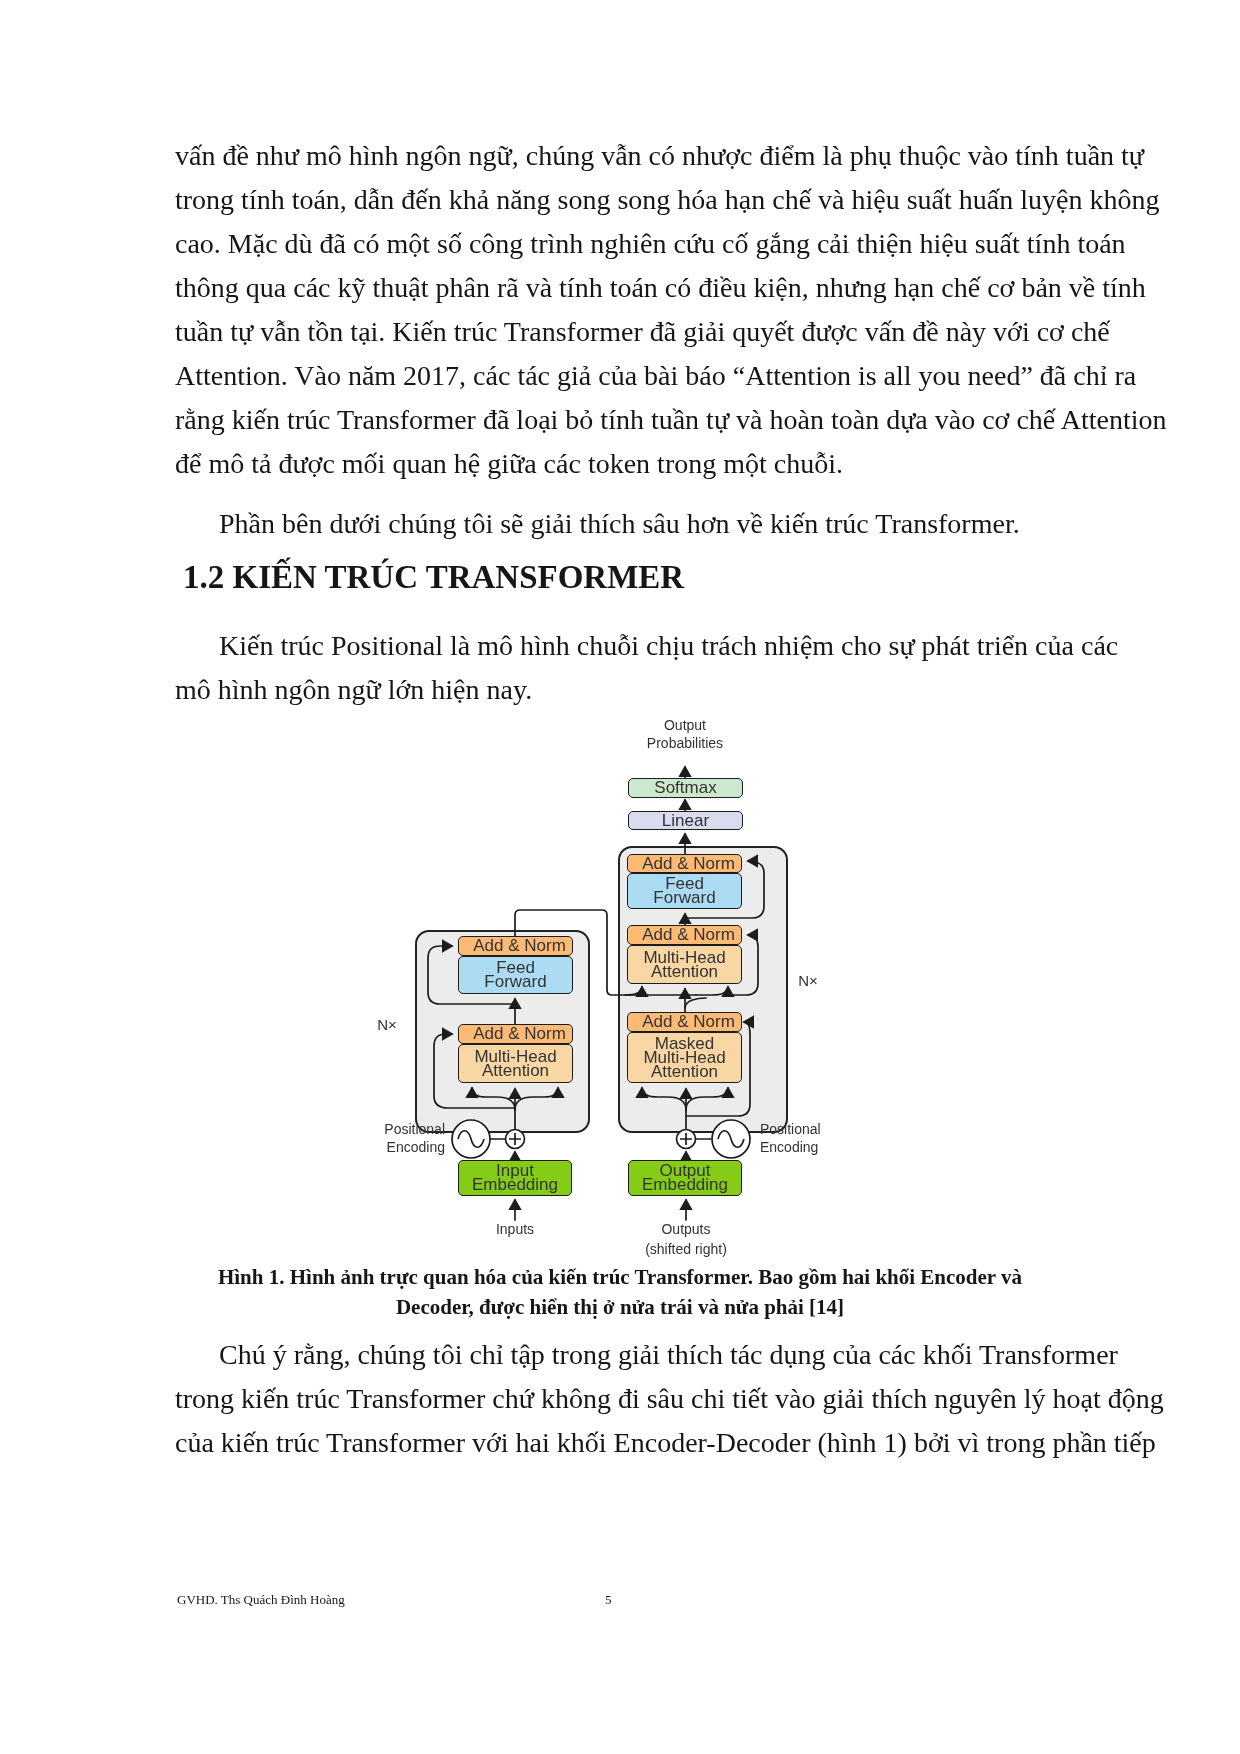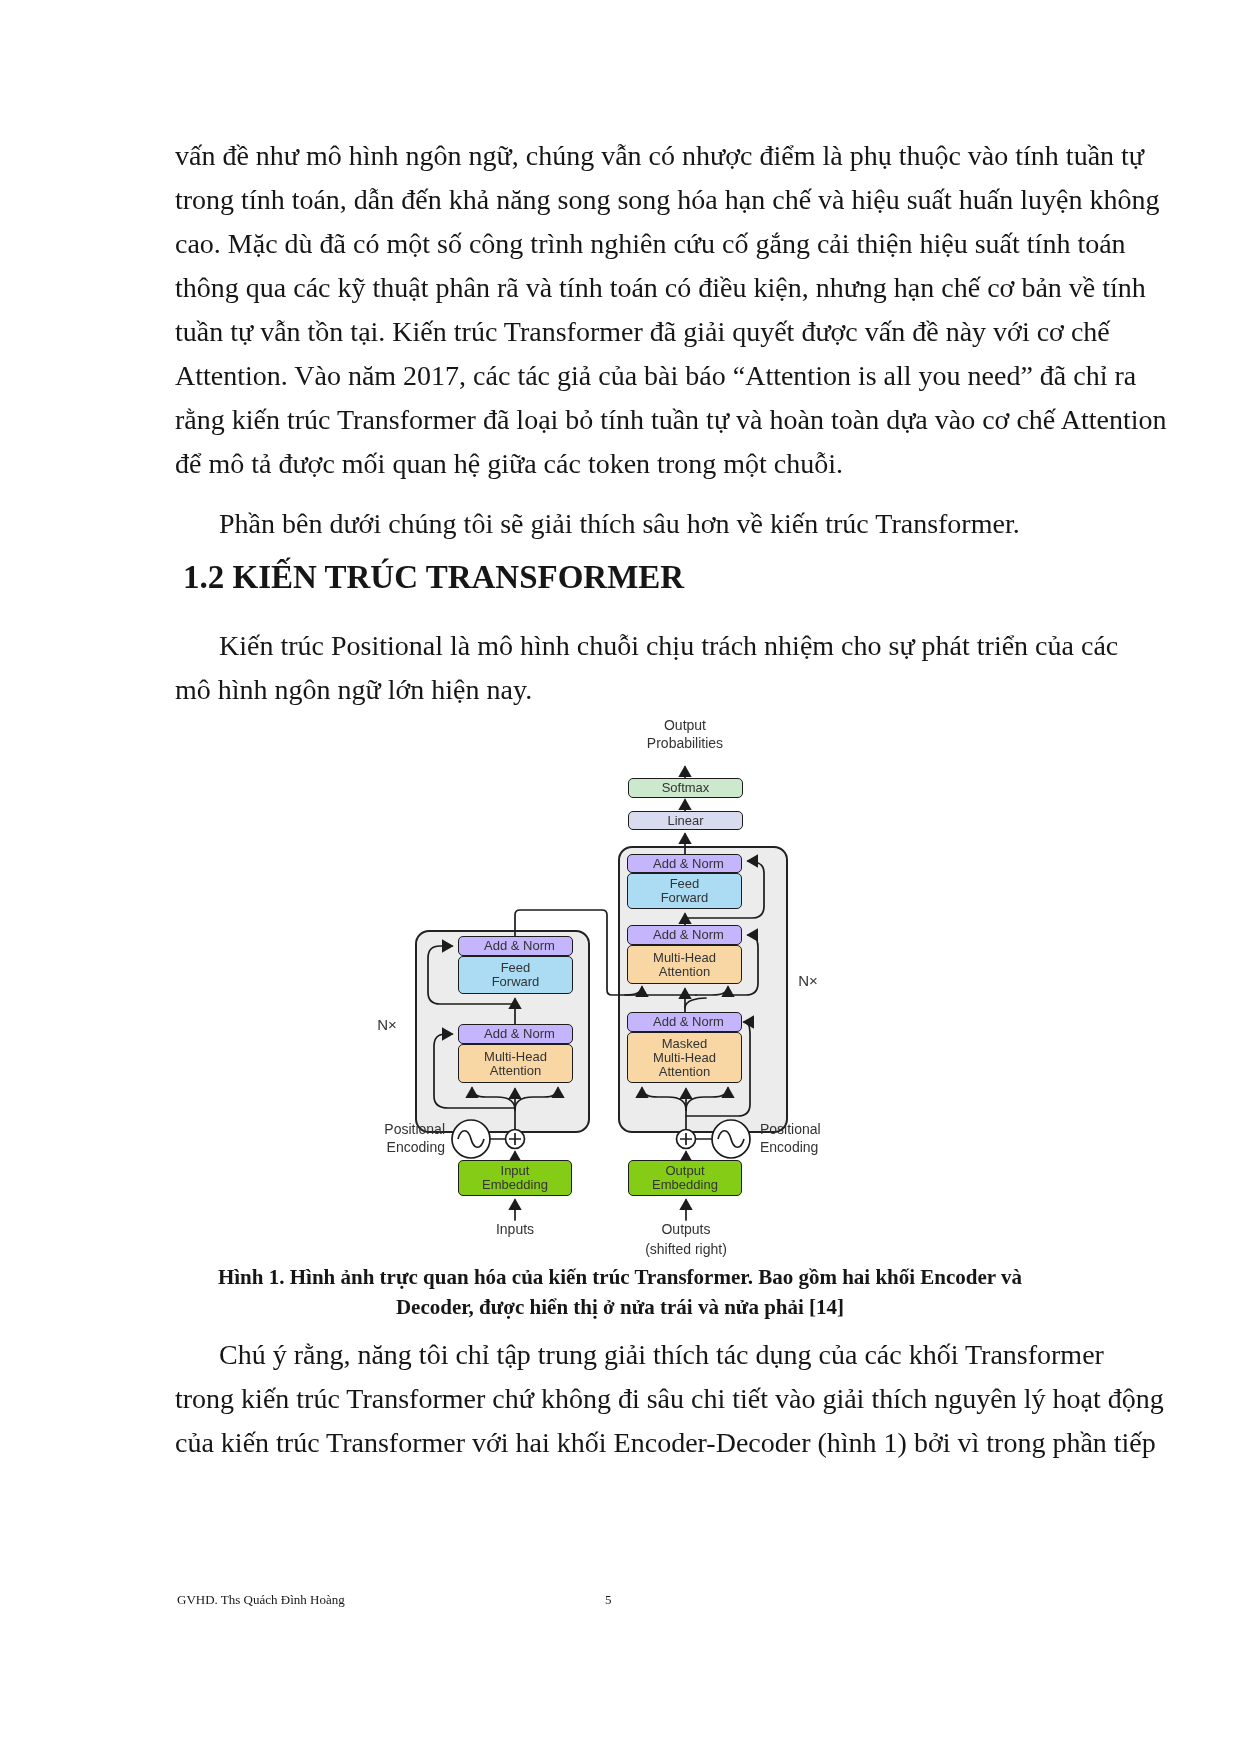--- a/index.html
+++ b/index.html
@@ -21,22 +21,22 @@
   .footer{position:absolute;font-size:13px;line-height:30px;white-space:nowrap;}
   
   .figure{position:absolute;left:300px;top:708px;width:560px;height:556px;
           font-family:"Liberation Sans", sans-serif;color:#3a3a3a;}
   .figure *{box-sizing:border-box;}
   .outer{position:absolute;background:#ececec;border:2px solid #222;
          border-radius:14px;z-index:1;}
   .arrows{position:absolute;left:0;top:0;z-index:2;}
   .bx{position:absolute;z-index:3;border:1.8px solid #1c1c1c;border-radius:5px;
       display:flex;flex-direction:column;align-items:center;justify-content:center;
-      font-size:13px;line-height:14px;text-align:center;color:#333;}
-  .an{background:#c4b5fd;padding-left:8px;}
+      font-size:17px;line-height:14px;text-align:center;color:#333;}
+  .an{background:#fdba74;padding-left:8px;}
   .ff{background:#abdcf4;}
   .mh{background:#f8d7a5;align-items:center;}
   .emb{background:#84cc16;}
   .soft{background:#cde9cd;}
   .lin{background:#d9dcef;}
   .figlabel{position:absolute;z-index:4;font-size:14px;line-height:18px;
             color:#333;text-align:center;}
   .nx{font-size:15px;color:#333;}
 </style>
 </head>
@@ -209,21 +209,21 @@
       <div>Encoding</div>
     </div>
   </div>
 
   <div class="caption" style="top:1262px">
     <div>Hình 1. Hình ảnh trực quan hóa của kiến trúc Transformer. Bao gồm hai khối Encoder và</div>
     <div>Decoder, được hiển thị ở nửa trái và nửa phải [14]</div>
   </div>
 
   <div class="textblock" style="top:1333px">
-    <div class="line ind">Chú ý rằng, năng tôi chỉ tập trung giải thích tác dụng của các khối Transformer</div>
+    <div class="line ind">Chú ý rằng, chúng tôi chỉ tập trong giải thích tác dụng của các khối Transformer</div>
     <div class="line">trong kiến trúc Transformer chứ không đi sâu chi tiết vào giải thích nguyên lý hoạt động</div>
     <div class="line">của kiến trúc Transformer với hai khối Encoder-Decoder (hình 1) bởi vì trong phần tiếp</div>
   </div>
 
   <div class="footer" style="left:177px;top:1585px">GVHD. Ths Quách Đình Hoàng</div>
   <div class="footer" style="left:605px;top:1585px">5</div>
 
 </div>
 
 </body></html>

